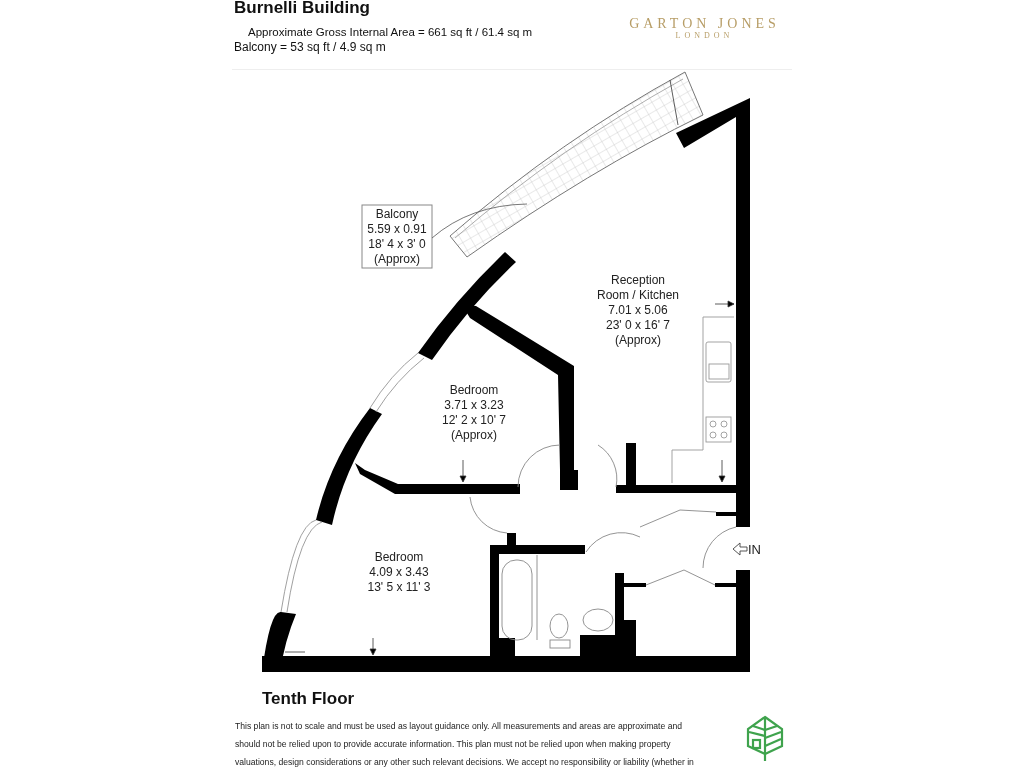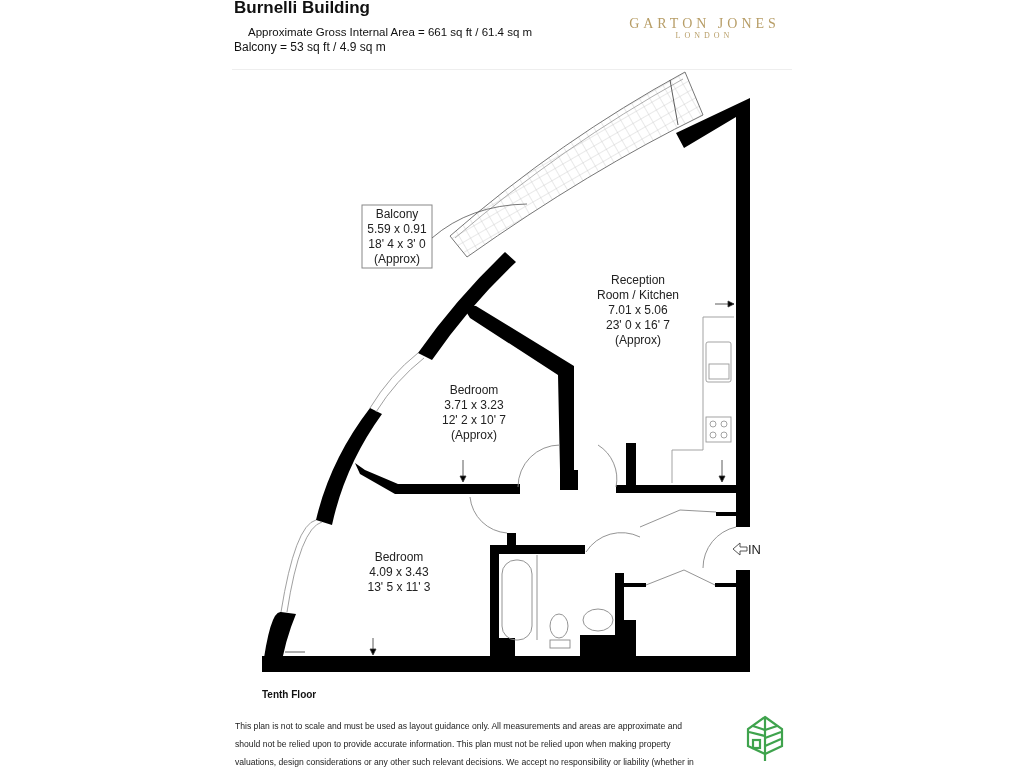--- a/index.html
+++ b/index.html
@@ -5,21 +5,21 @@
   html, body { margin:0; padding:0; background:#ffffff; }
   body { width:1024px; height:768px; position:relative; overflow:hidden; font-family:"Liberation Sans", sans-serif; color:#111; }
   .title { position:absolute; left:234px; top:-2px; font-size:17px; font-weight:bold; }
   .area1 { position:absolute; left:234px; top:26px; font-size:11.5px;margin-left:14px; }
   .area2 { position:absolute; left:234px; top:40px; font-size:12px; }
   .brand { position:absolute; left:622px; top:16px; width:165px; text-align:center; color:#b79d66; font-family:"Liberation Serif", serif; }
   .brand .b1 { font-size:14px; letter-spacing:4px; display:block; }
   .brand .b2 { font-size:8px; letter-spacing:4px; display:block; margin-top:-1px; }
   .divider { position:absolute; left:232px; top:69px; width:560px; height:1px; background:#eeeeee; }
   .plan { position:absolute; left:0; top:0; }
-  .floor { position:absolute; left:262px; top:689px; font-size:10px; font-weight:bold; }
+  .floor { position:absolute; left:262px; top:689px; font-size:17px; font-weight:bold; }
   .disclaimer { position:absolute; left:235px; top:717px; width:470px; font-size:8.6px; line-height:18px; color:#222; }
   .leaf { position:absolute; left:743px; top:714px; }
   .lbl { font-family:"Liberation Sans", sans-serif; font-size:12px; fill:#222; text-anchor:middle; }
   .inlbl { font-family:"Liberation Sans", sans-serif; font-size:13px; fill:#222; }
 </style>
 </head>
 <body>
 
 <div class="title">Burnelli Building</div>
 <div class="area1">Approximate Gross Internal Area = 661 sq ft / 61.4 sq m</div>

